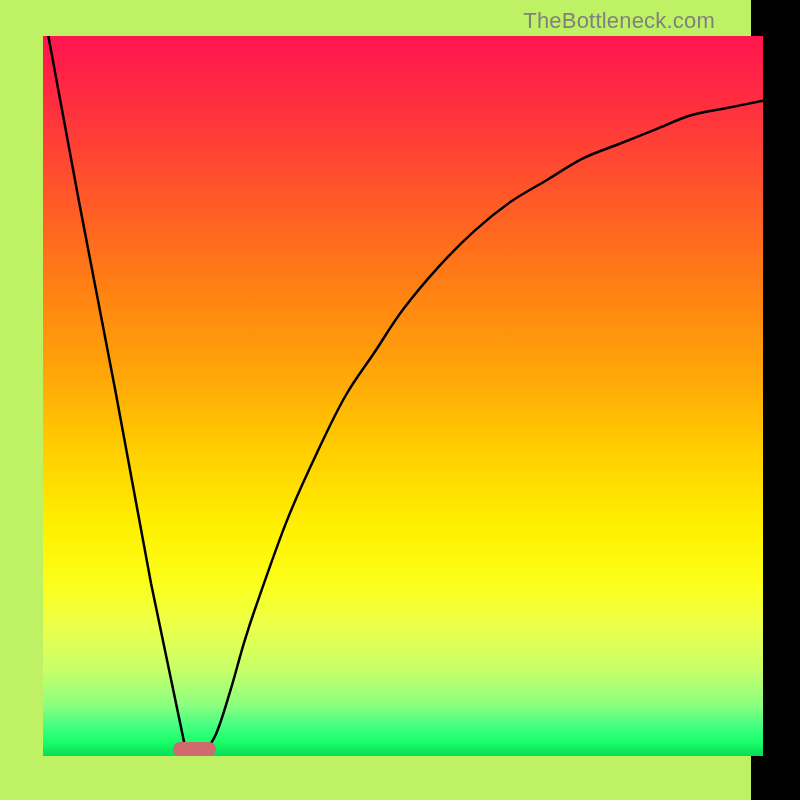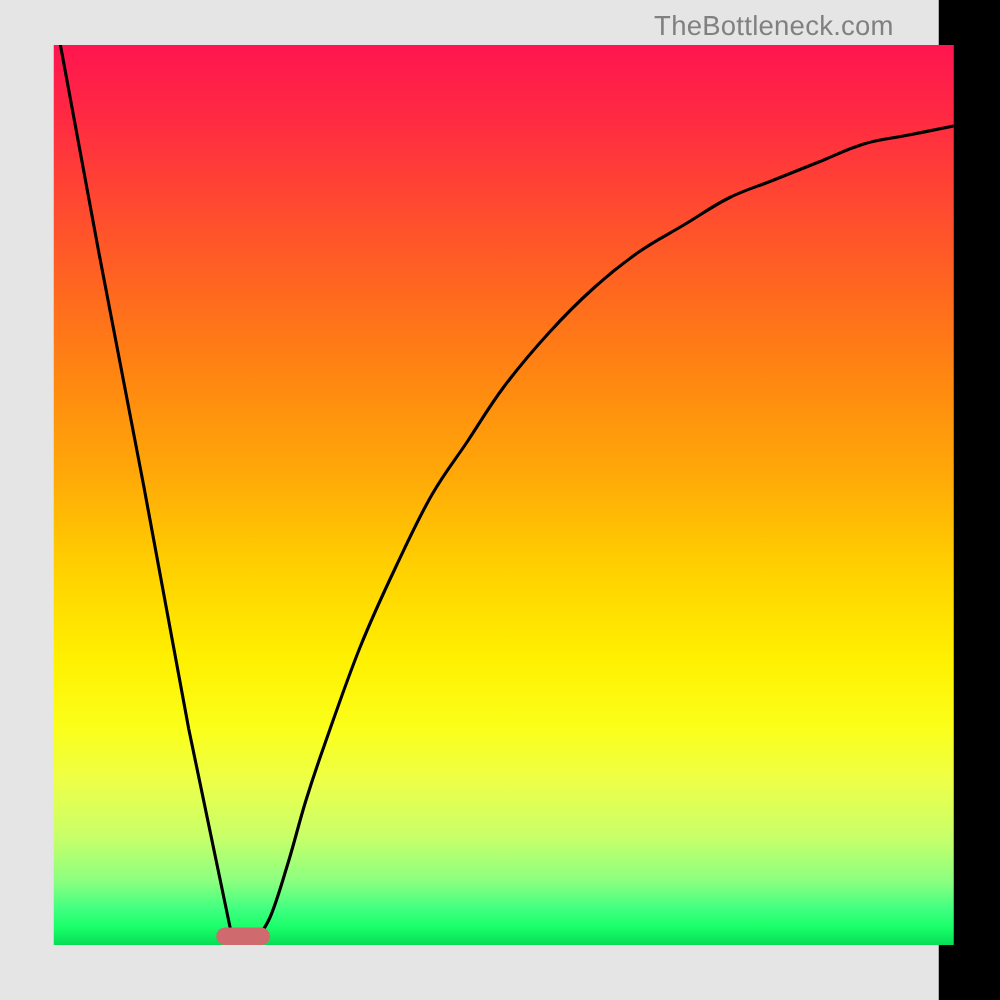--- a/index.html
+++ b/index.html
@@ -8,21 +8,21 @@
     width: 800px;
     height: 800px;
     overflow: hidden;
     background: #000;
     font-family: Arial, Helvetica, sans-serif;
   }
   .frame {
     position: relative;
     width: 751px;
     height: 800px;
-    background: #e5e5e5;
+    background: #bef264;
   }
   .plot-area {
     position: absolute;
     left: 43px;
     top: 36px;
     width: 720px;
     height: 720px;
     
     background: linear-gradient(
       to bottom,

